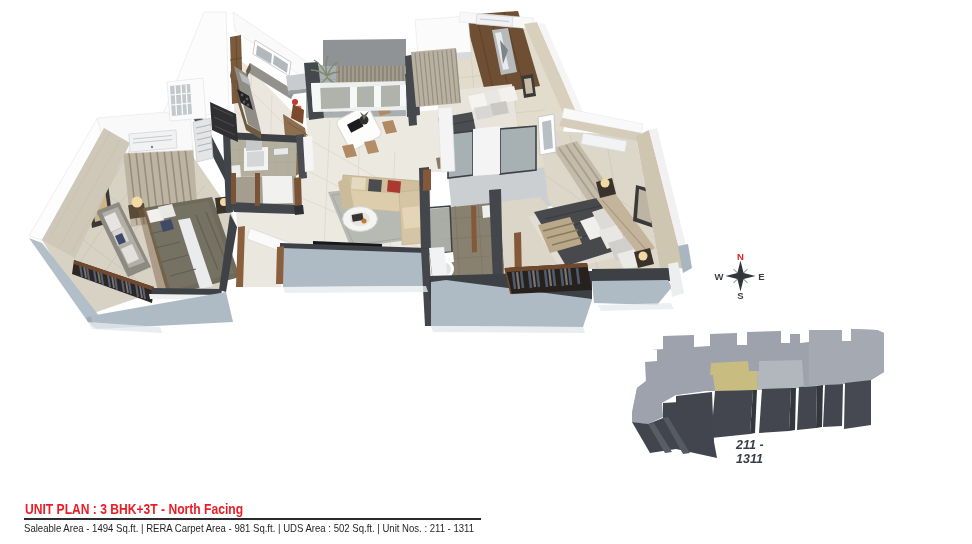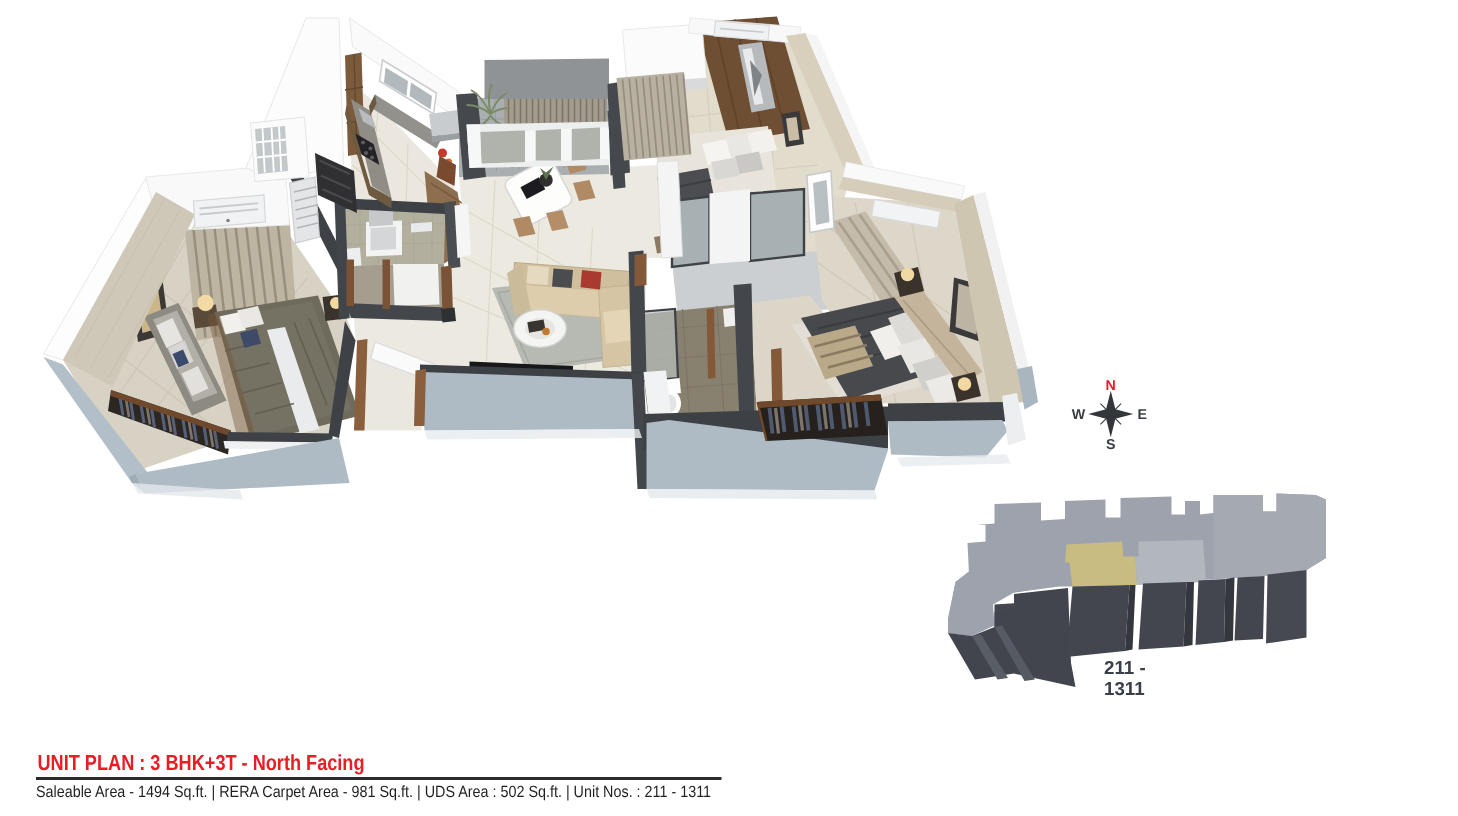--- a/index.html
+++ b/index.html
@@ -1,20 +1,20 @@
 <!DOCTYPE html>
 <html><head>
 <meta charset="utf-8">
 <style>
   html,body{margin:0;padding:0;background:#ffffff;width:972px;height:544px;overflow:hidden;}
   body{font-family:"Liberation Sans", sans-serif;position:relative;}
   .title{position:absolute;left:25px;top:501px;color:#ed1c24;font-weight:bold;font-size:14.5px;white-space:nowrap;transform:scaleX(0.834);transform-origin:0 0;}
   .rule{position:absolute;left:24px;top:518px;width:457px;height:1.6px;background:#2b2b2b;}
   .foot{position:absolute;left:24px;top:522px;color:#231f20;font-size:10.8px;white-space:nowrap;transform:scaleX(0.886);transform-origin:0 0;}
-  .keytxt{position:absolute;left:736px;top:438px;color:#3a3e49;font-weight:bold;font-size:12.5px;line-height:14px;}
+  .keytxt{position:absolute;left:736px;top:438px;color:#3a3e49;font-weight:bold;font-size:12.5px;line-height:14px;font-style:italic;}
 </style>
 </head>
 <body>
 <svg width="972" height="544" viewBox="0 0 972 544">
 <rect x="0" y="0" width="972" height="544" fill="#ffffff"></rect>
 
 <g id="floorplan">
 
 <path d="M42,240 L104,130 L168,120 L231,212 L237,228 L221,291 L152,293 L88,315 Z" fill="#d8d2c5"></path>
 <path d="M60,245 L140,132 M80,262 L160,145 M100,278 L185,162 M120,292 L205,185 M70,230 L150,290 M95,185 L195,260 M120,150 L212,225" stroke="#ccc4b4" stroke-width="0.8" fill="none"></path>

